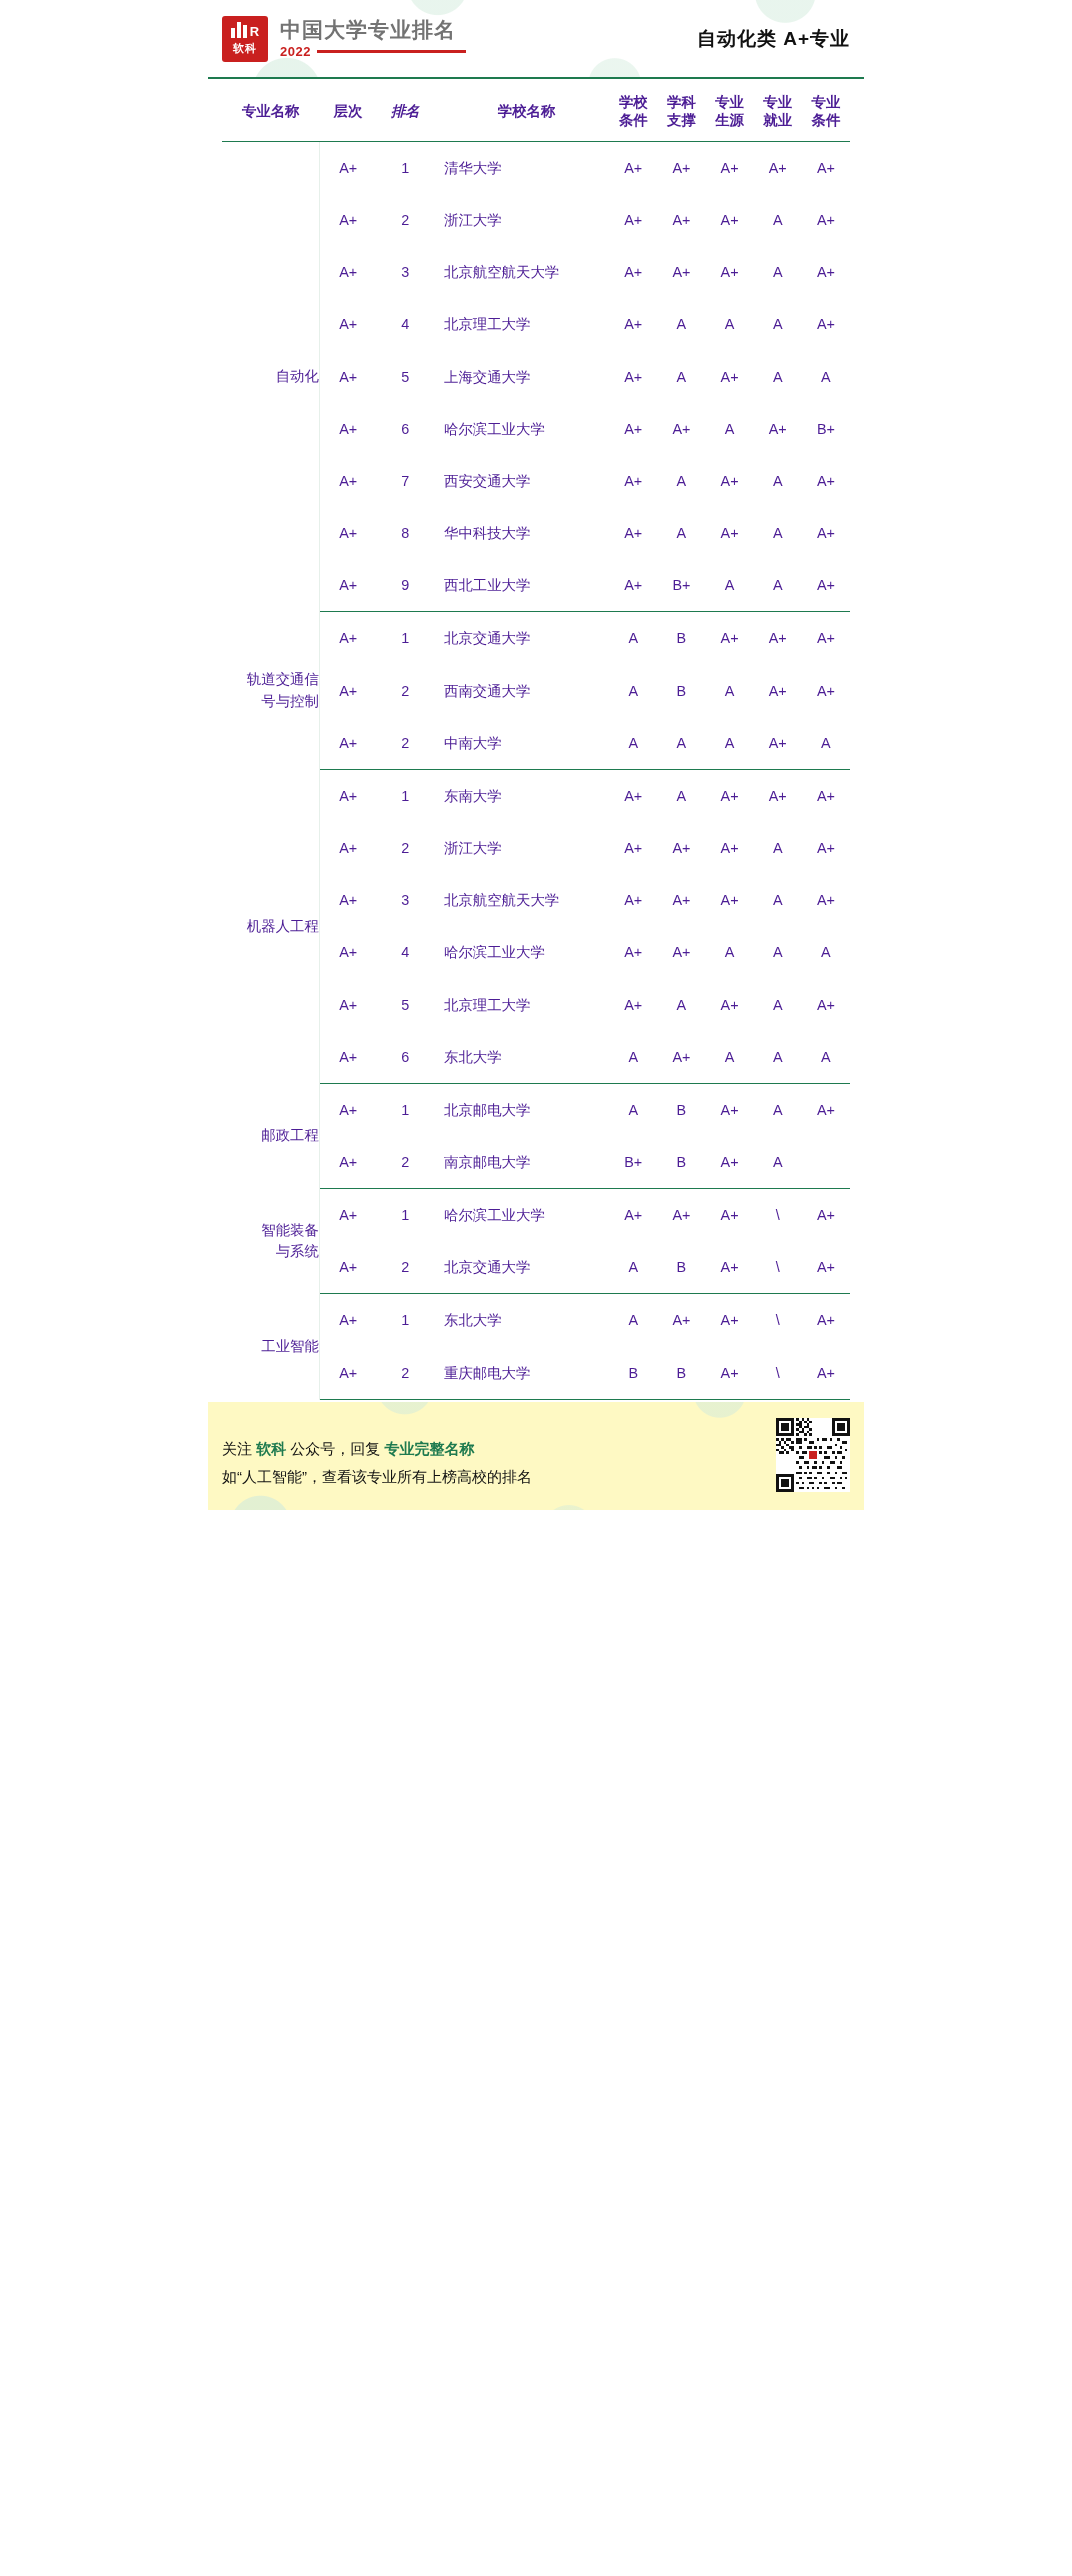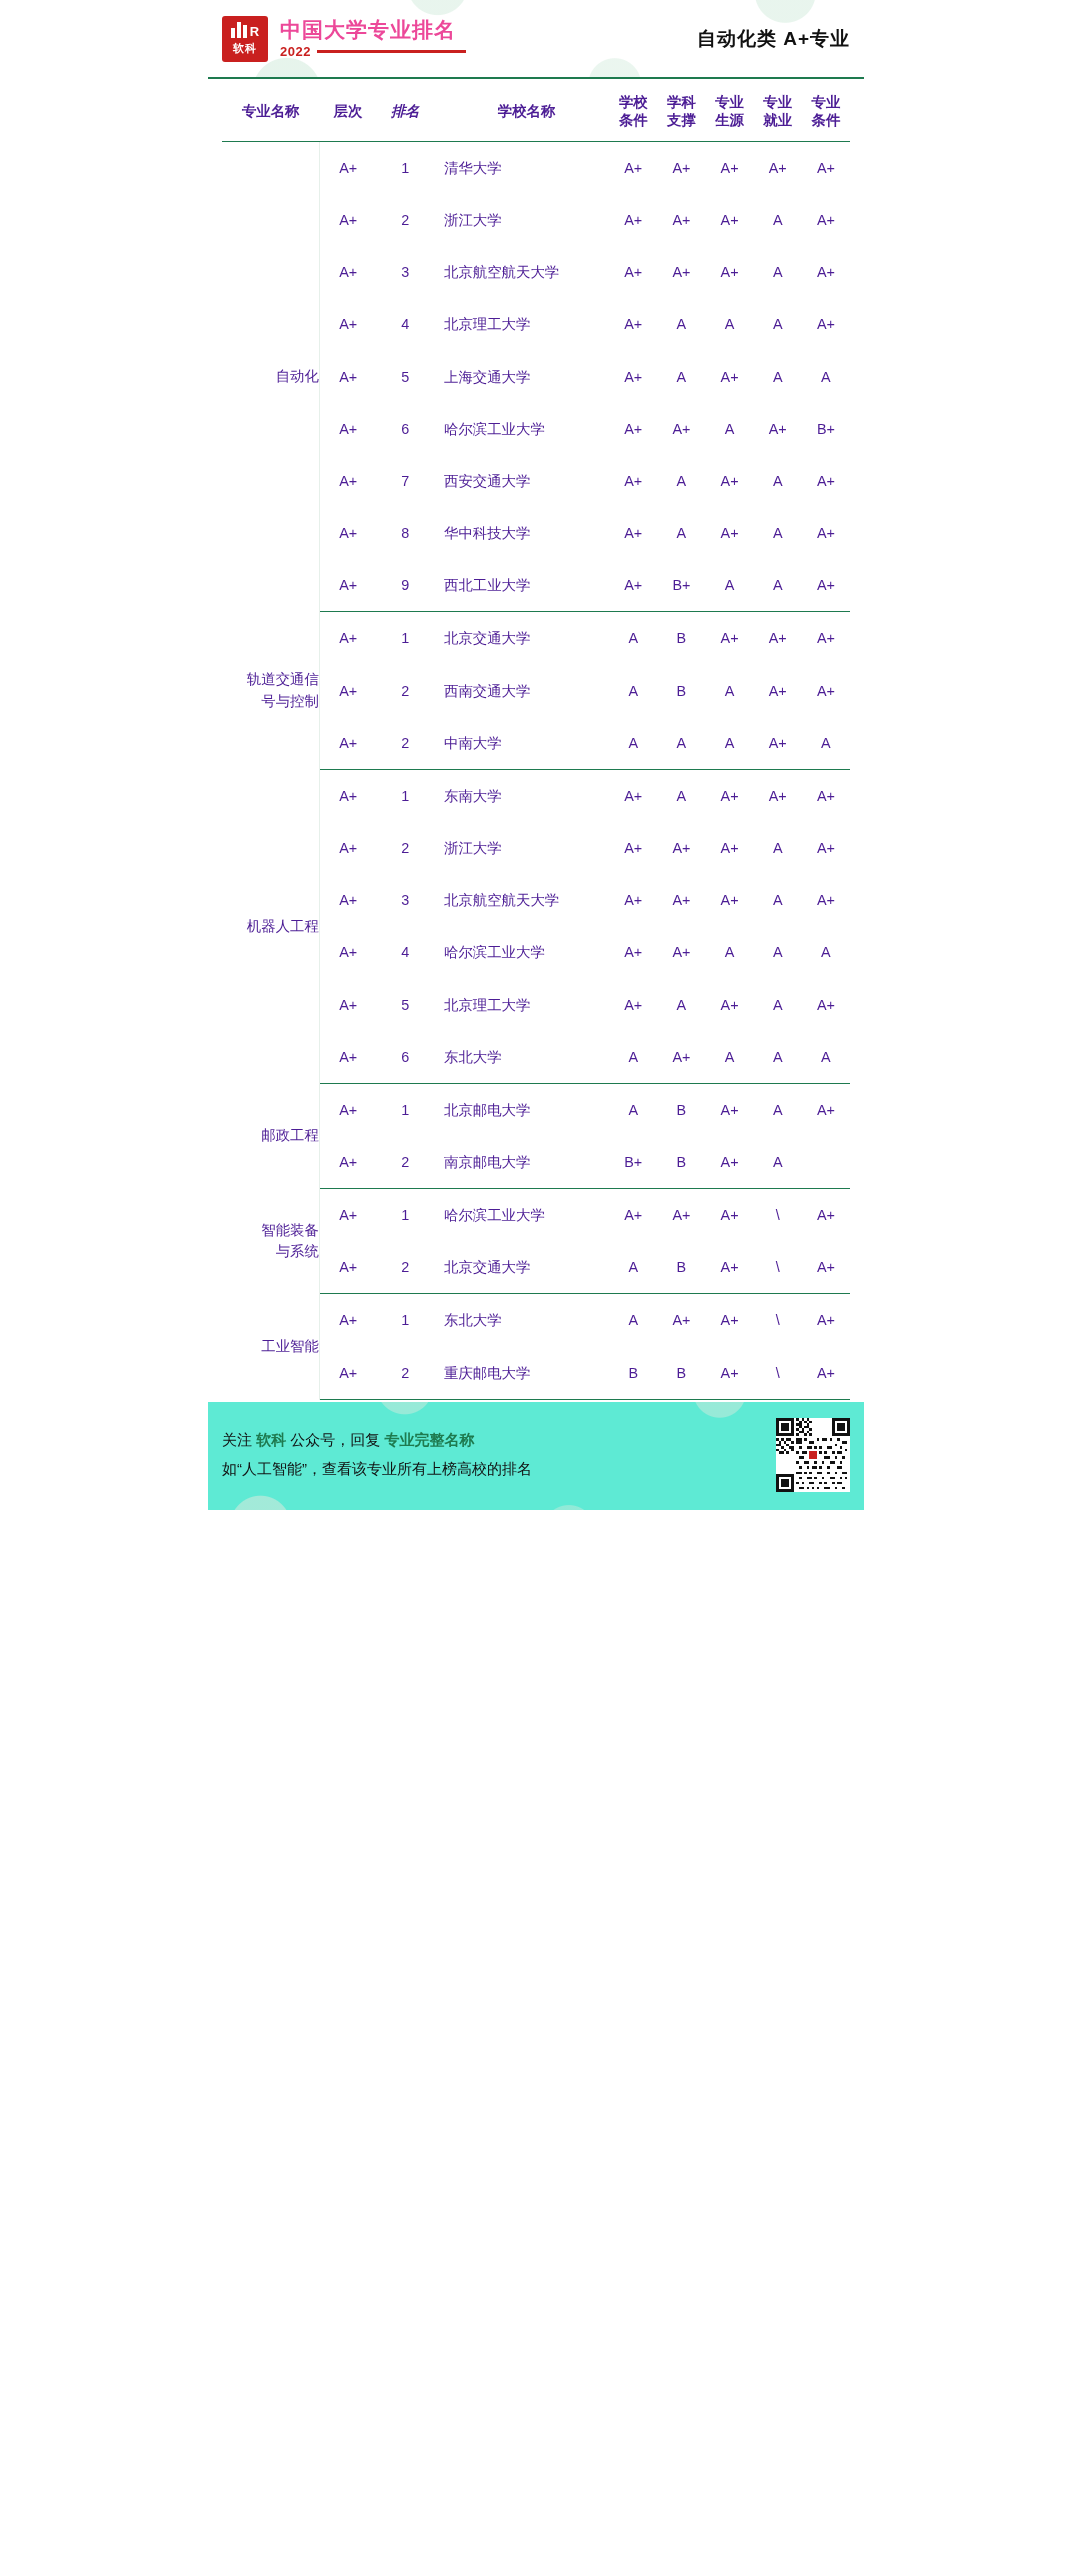--- a/index.html
+++ b/index.html
@@ -61,21 +61,21 @@
   }
   .logo-text { font-size: 11px; font-weight: 700; margin-top: 3px; letter-spacing: 1px; }
   .brand {
     position: relative;
     margin-left: 12px;
     flex: 0 0 auto;
   }
   .brand-title {
     font-size: 21px;
     font-weight: 700;
-    color: #ec4899;
+    color: #737373;
     letter-spacing: 1px;
     line-height: 1.1;
   }
   .brand-year-row { display: flex; align-items: center; margin-top: 3px; }
   .brand-year {
     font-size: 13px; font-weight: 700; color: #c9201f; letter-spacing: 0.5px;
   }
   .brand-rule {
     flex: 1; height: 3px; background: #c9201f; margin-left: 6px; width: 149px;
   }
@@ -128,23 +128,23 @@
     text-align: right;
   }
   tbody td.school { text-align: left; padding-left: 10px; }
   tbody tr.last-of-group td { border-bottom: 1.5px solid #1e7a4f; }
   tbody tr.group-start td { }
   
   .footer {
     position: relative;
     margin-top: 2px;
     padding: 16px 14px 18px;
-    background: #5eead4;
+    background: #fef9c3;
     display: flex;
-    align-items: center;
+    align-items: flex-end;
     overflow: hidden;
     border-top: 0;
   }
   .footer::before {
     content: "";
     position: absolute;
     inset: 0;
     background:
       radial-gradient(circle at 8% 115%, rgba(208,234,220,.6) 0 30px, transparent 31px),
       radial-gradient(circle at 30% -15%, rgba(208,234,220,.5) 0 28px, transparent 29px),

